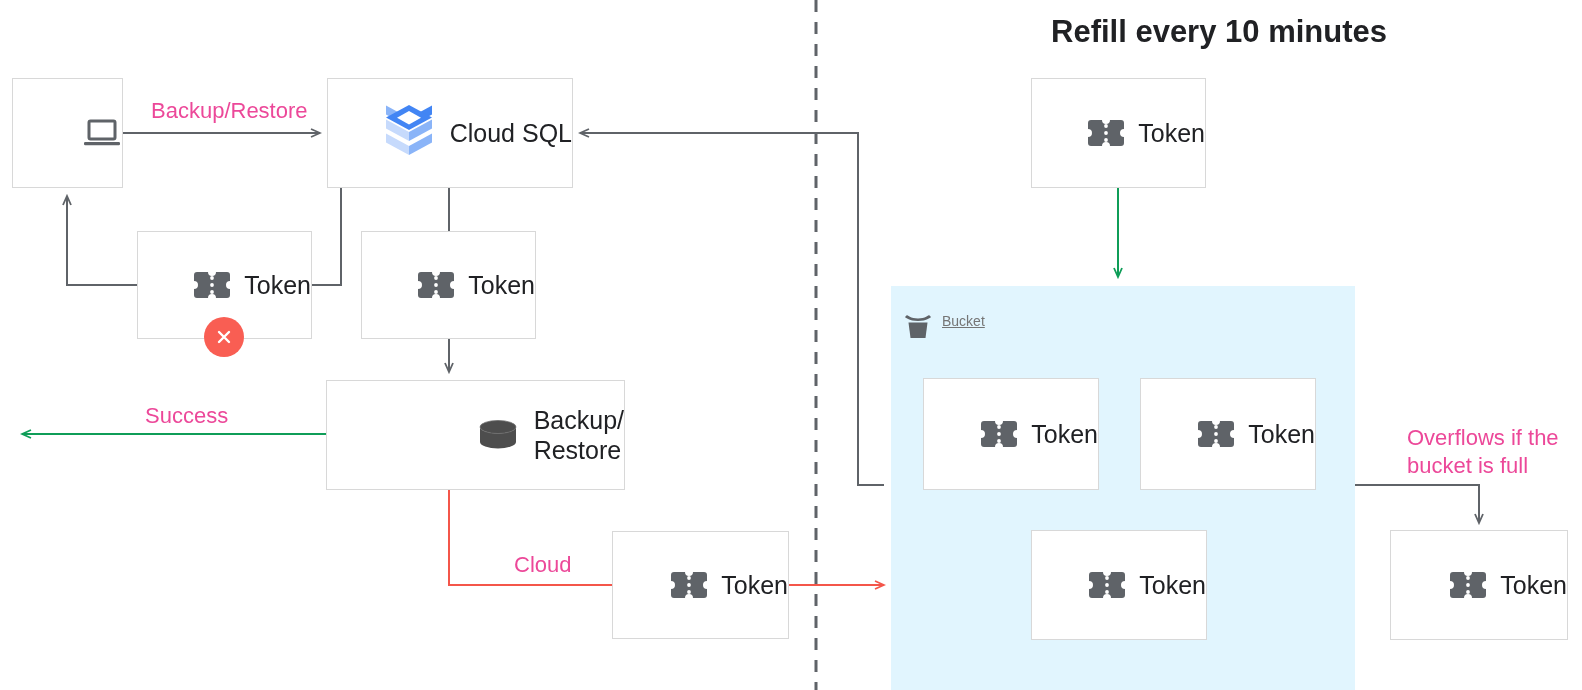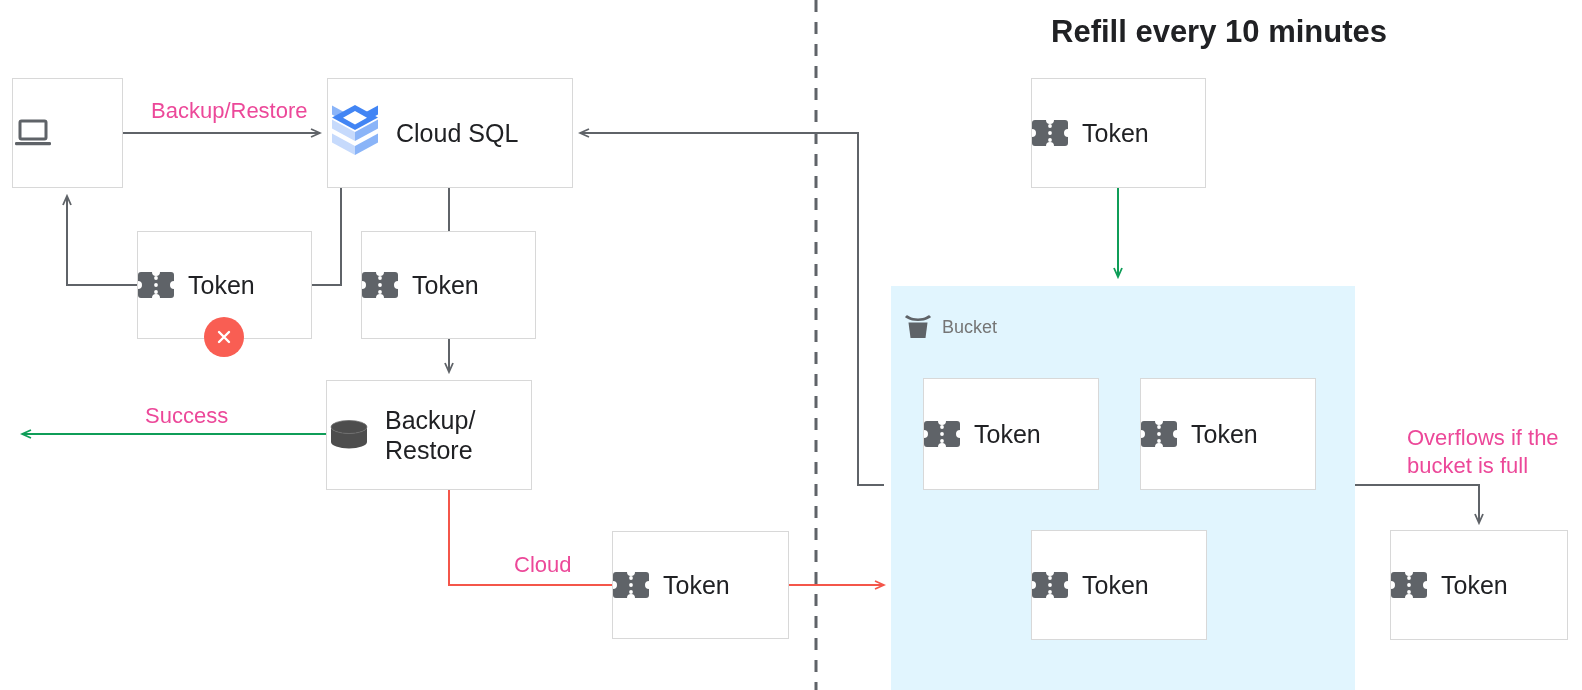--- a/index.html
+++ b/index.html
@@ -22,34 +22,35 @@
     height: 690px;
     pointer-events: none;
   }
   .region {
     position: absolute;
     background: #e1f5fe;
   }
   .region-label {
     position: absolute;
     display: flex;
-    align-items: center;
+    align-items: flex-start;
     gap: 9px;
-    font-size: 18px;
+    font-size: 14px;
     color: #757575;
     font-family: "Liberation Sans", sans-serif;
+    text-decoration: underline;
   }
   .node {
     position: absolute;
     box-sizing: border-box;
     border: 1px solid #d8d8d8;
     background: #ffffff;
     display: flex;
     align-items: center;
-    justify-content: flex-start;
+    justify-content: flex-end;
     gap: 14px;
   }
   .node-label {
     font-size: 25px;
     color: #202124;
     line-height: 1.2;
     white-space: pre-line;
     font-family: "Liberation Sans", sans-serif;
   }
   .title {
@@ -187,21 +188,21 @@
       <svg class="icon" width="36" height="30" viewBox="0 0 36 30" xmlns="http://www.w3.org/2000/svg">
         <path d="M3,2 h11 a4,4 0 0 0 8,0 h11 a3,3 0 0 1 3,3 v6 a4,4 0 0 0 0,8 v6 a3,3 0 0 1 -3,3 h-11 a4,4 0 0 0 -8,0 h-11 a3,3 0 0 1 -3,-3 v-6 a4,4 0 0 0 0,-8 v-6 a3,3 0 0 1 3,-3 z" fill="#5f6368"></path>
         <circle cx="18" cy="8" r="1.9" fill="#ffffff"></circle>
         <circle cx="18" cy="15" r="1.9" fill="#ffffff"></circle>
         <circle cx="18" cy="22" r="1.9" fill="#ffffff"></circle>
       </svg>
     </span>
     <span class="node-label">Token</span>
   </div>
 
-  <div class="node" style="left:326px; top:380px; width:206px; height:110px;">
+  <div class="node" style="left:326px; top:380px; width:299px; height:110px;">
     <span>
       <svg class="icon" width="44" height="34" viewBox="0 0 44 34" xmlns="http://www.w3.org/2000/svg">
         <ellipse cx="22" cy="9" rx="18" ry="6.5" fill="#4d4d4d"></ellipse>
         <path d="M4,9 v15 a18,6.5 0 0 0 36,0 v-15 a18,6.5 0 0 1 -36,0 z" fill="#4d4d4d"></path>
         <ellipse cx="22" cy="9" rx="18" ry="6.5" fill="none" stroke="#6b6b6b" stroke-width="0.8"></ellipse>
       </svg>
     </span>
     <span class="node-label">Backup/
 Restore</span>
   </div>

